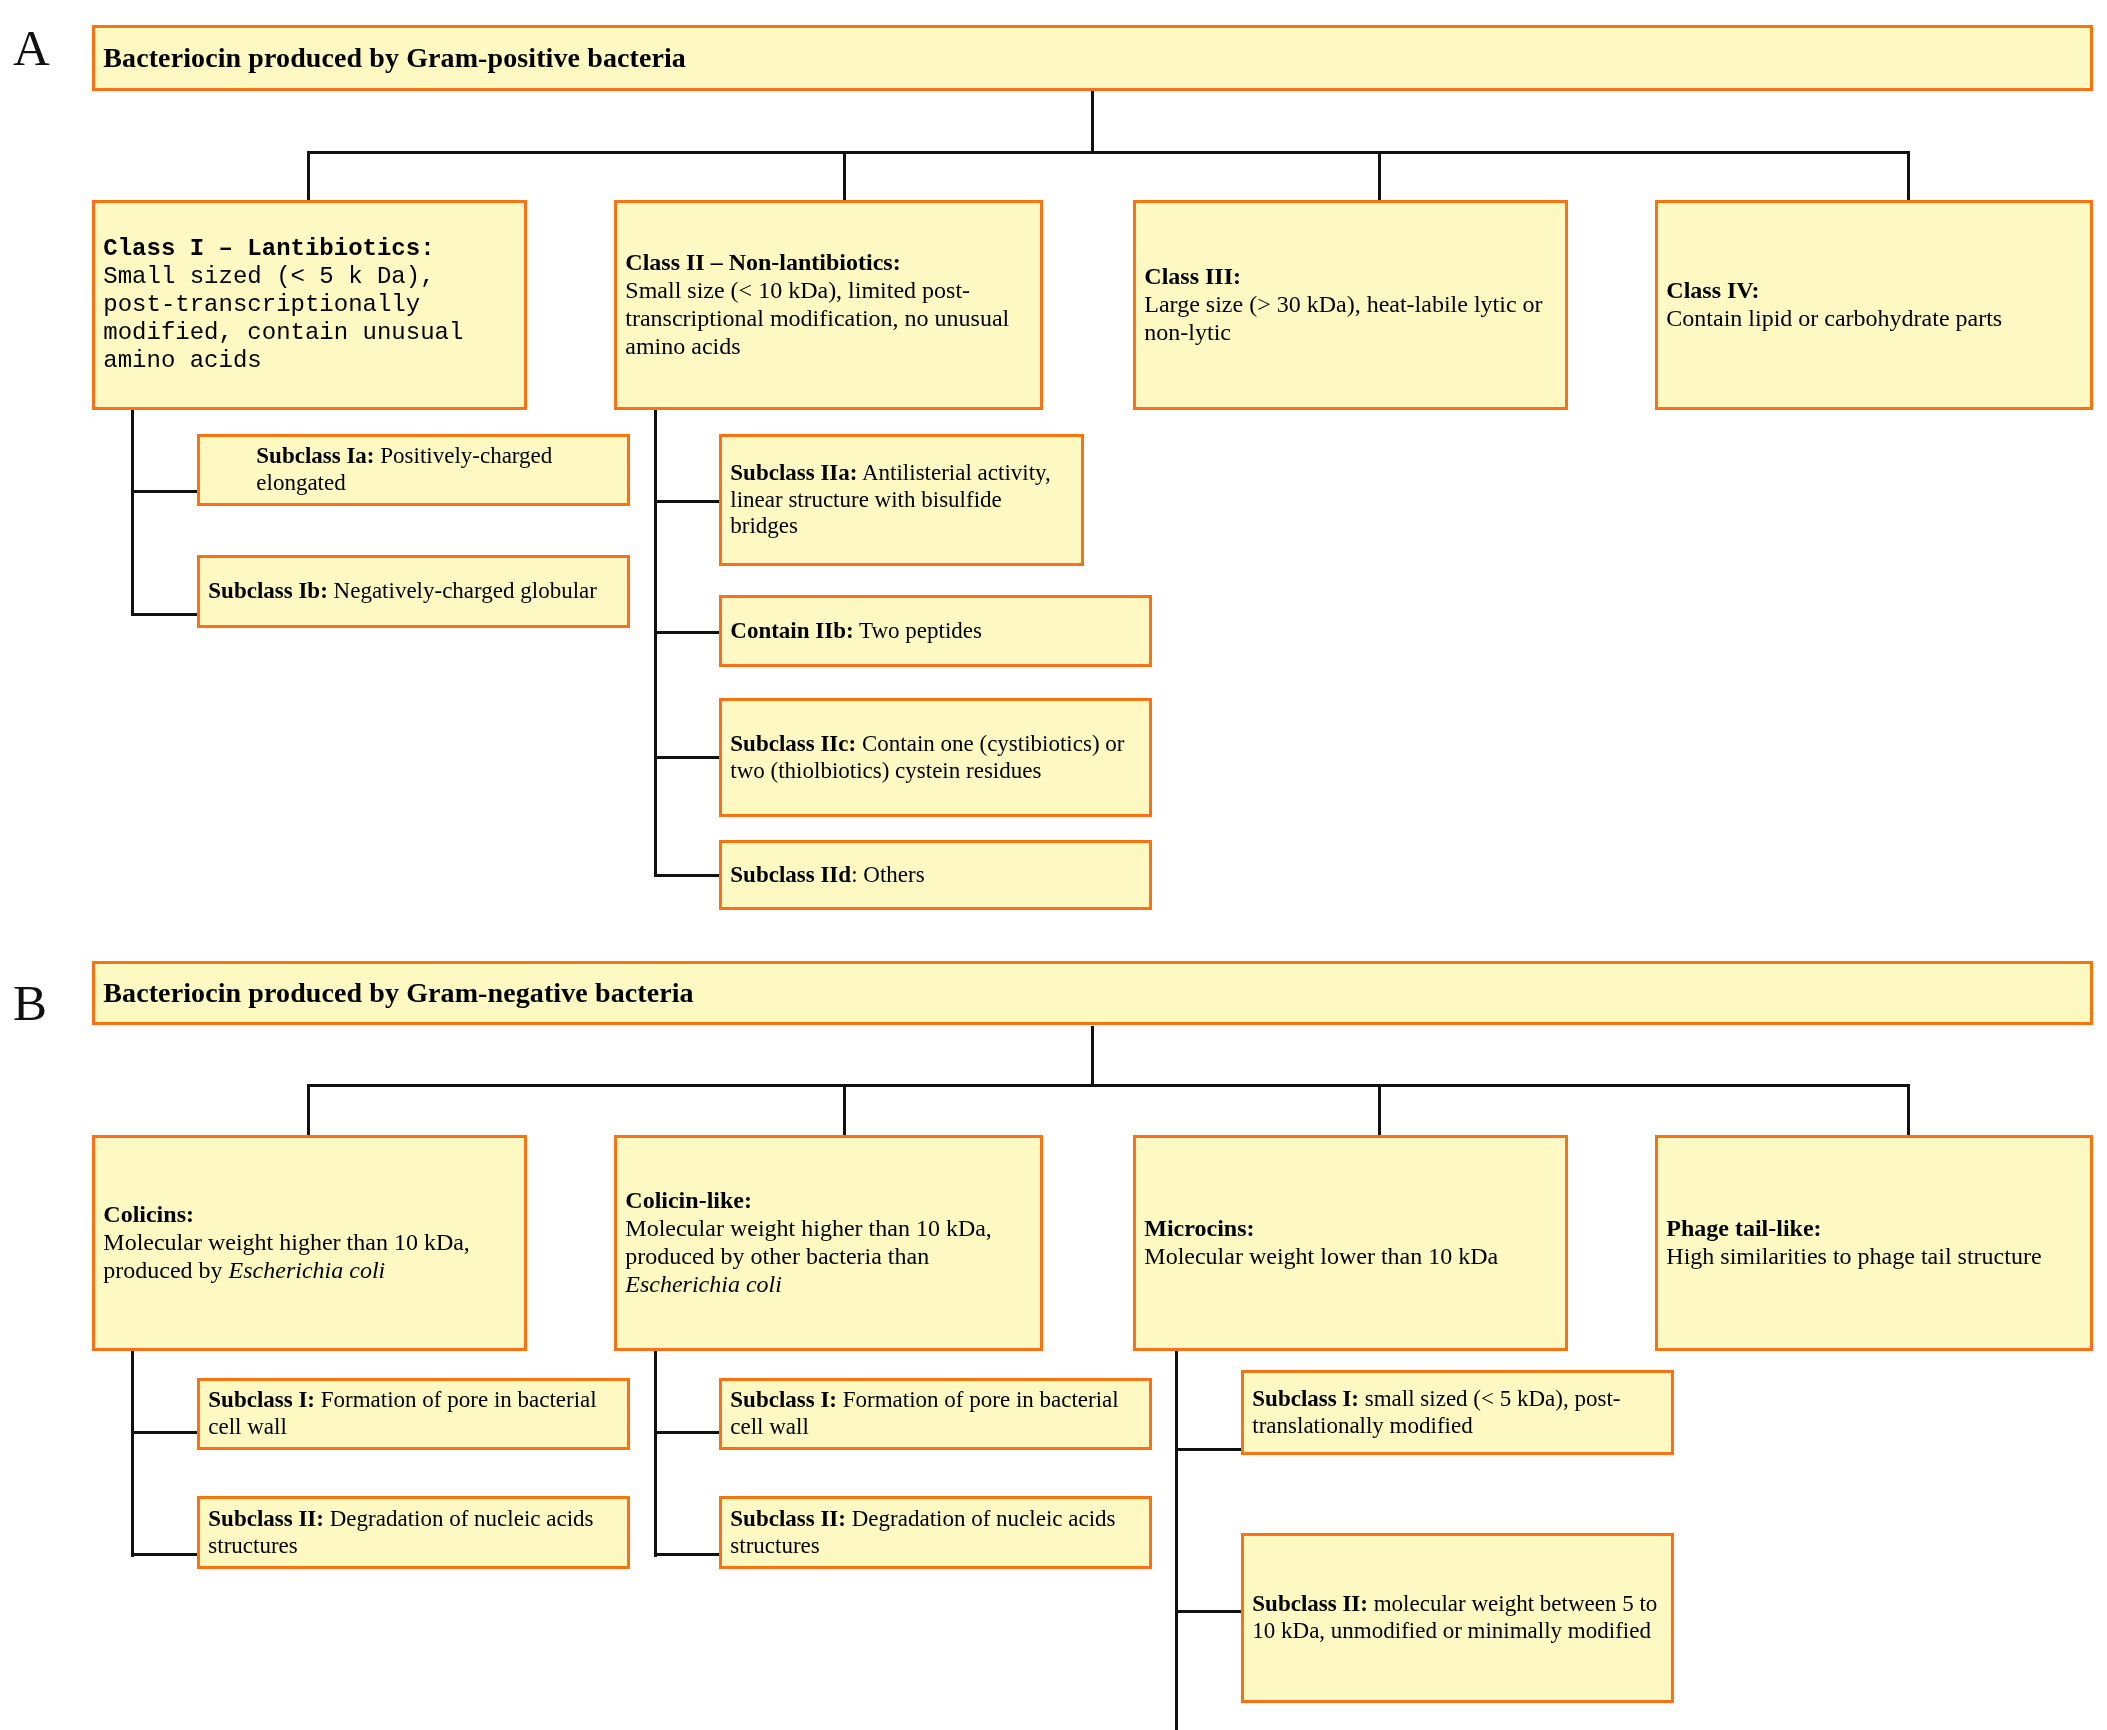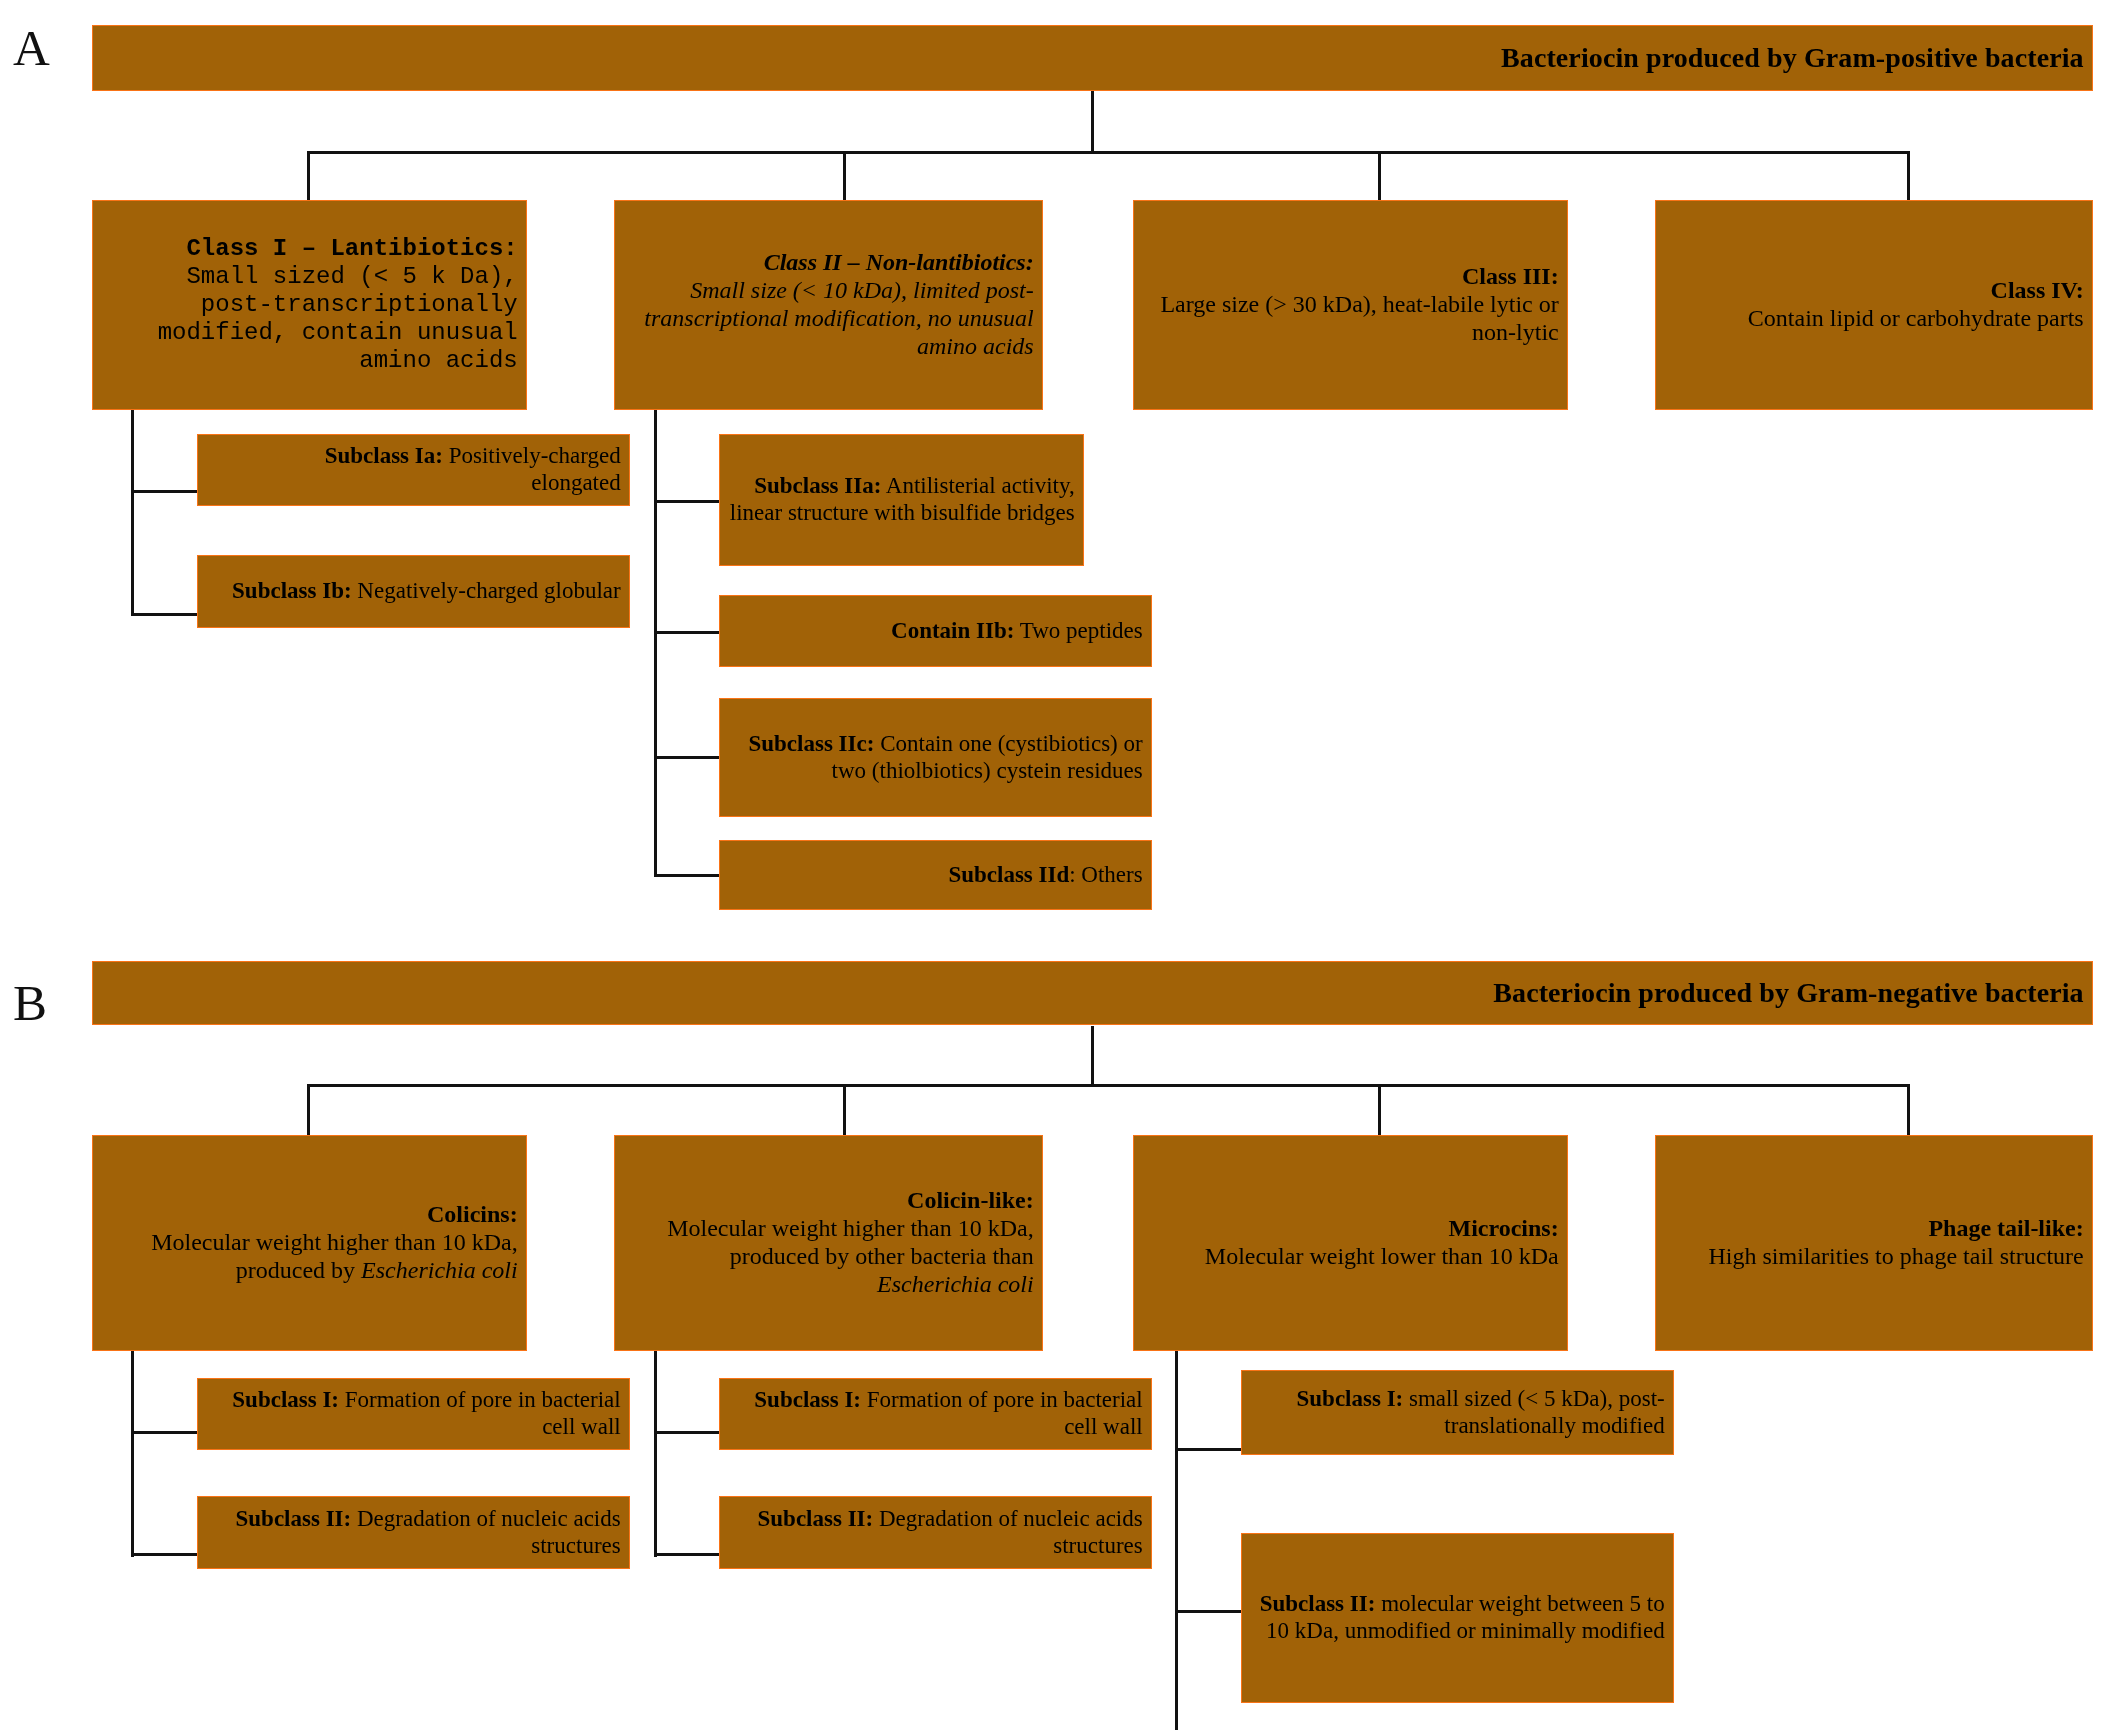--- a/index.html
+++ b/index.html
@@ -5,23 +5,23 @@
   html,body{margin:0;padding:0;background:#ffffff;}
   body{font-family:"Liberation Serif", serif;color:#000;}
   #canvas{position:relative;width:2108px;height:1731px;background:#fff;overflow:hidden;}
 
   .panel-letter{
     position:absolute;font-size:51px;line-height:1;font-weight:400;
     font-family:"Liberation Serif", serif;color:#111;
   }
 
   .box{
-    position:absolute;border:1px solid #f97316;background:#a16207;
+    position:absolute;border:3px solid #f97316;background:#fef9c3;
     display:flex;align-items:center;justify-content:center;
-    text-align:right;box-sizing:border-box;
+    text-align:left;box-sizing:border-box;
   }
   .box .inner{padding:0 8.3px;width:100%;}
 
   .hdr{font-size:28px;font-weight:bold;letter-spacing:0.1px;}
 
   .cls{font-size:24px;line-height:1.16;}
   .cls b{font-weight:bold;}
 
   .sub{font-size:23px;line-height:1.16;}
   .sub b{font-weight:bold;}
@@ -50,21 +50,21 @@
   <div class="v" style="left:1378px; top:151px; height:52px;"></div>
   <div class="v" style="left:1907px; top:151px; height:52px;"></div>
 
   <div class="box" style="left:92px; top:200px; width:435px; height:210px;font-family:Liberation Mono, monospace;">
     <div class="inner cls">
       <b>Class I – Lantibiotics:</b><br>
       <span>Small sized (&lt; 5 k Da), post-transcriptionally modified, contain unusual amino acids</span>
     </div>
   </div>
 
-  <div class="box" style="left:614px; top:200px; width:429px; height:210px;font-style:italic;">
+  <div class="box" style="left:614px; top:200px; width:429px; height:210px;">
     <div class="inner cls">
       <b>Class II – Non-lantibiotics:</b><br>
       <span>Small size (&lt; 10 kDa), limited post-transcriptional modification, no unusual amino acids</span>
     </div>
   </div>
 
   <div class="box" style="left:1133px; top:200px; width:435px; height:210px;">
     <div class="inner cls">
       <b>Class III:</b><br>
       <span>Large size (&gt; 30 kDa), heat-labile lytic or non-lytic</span>

